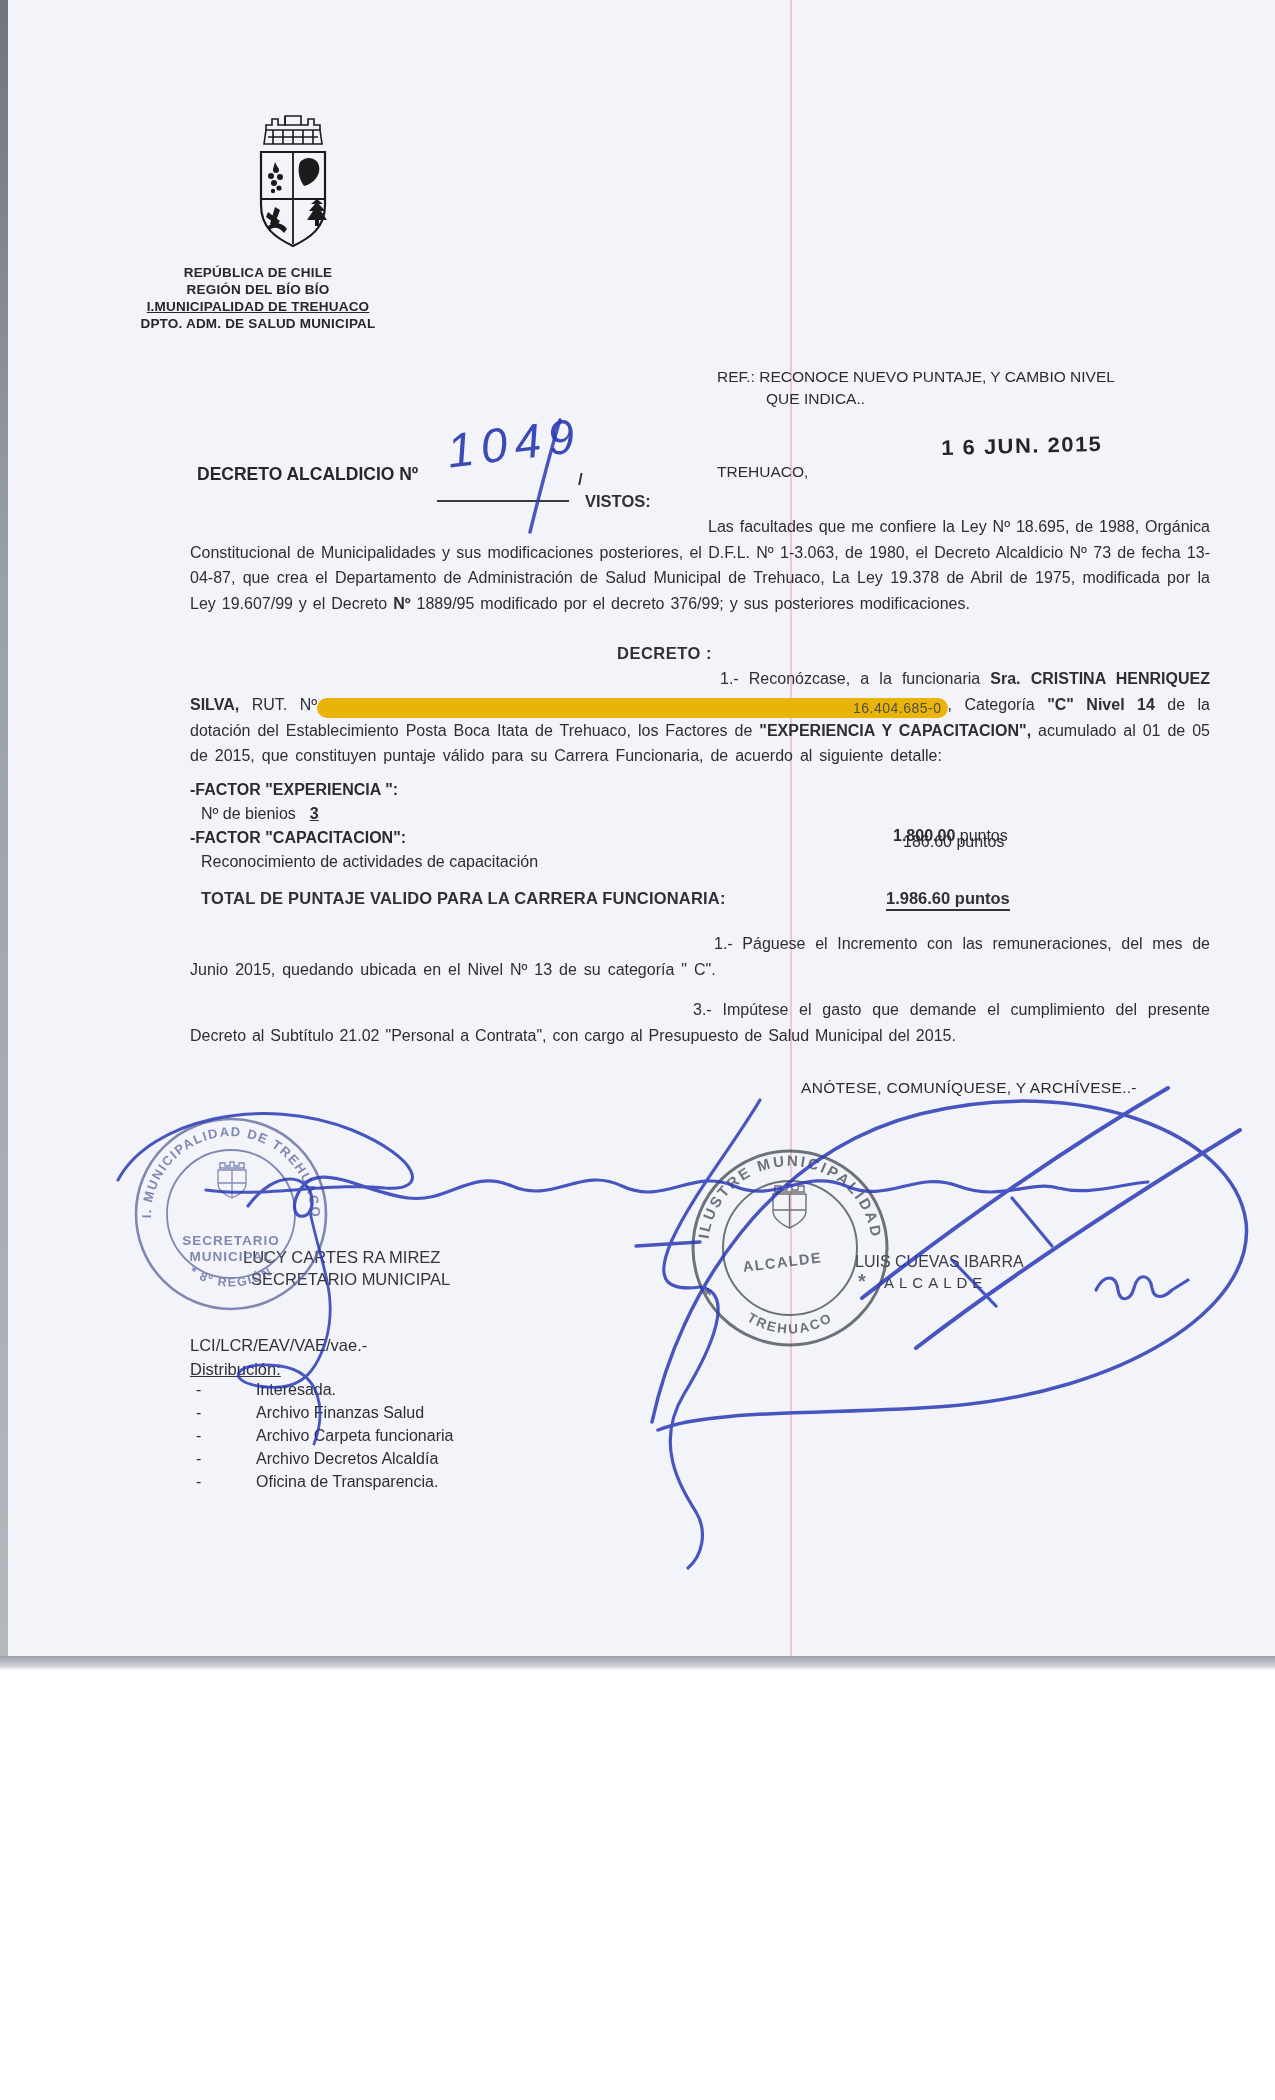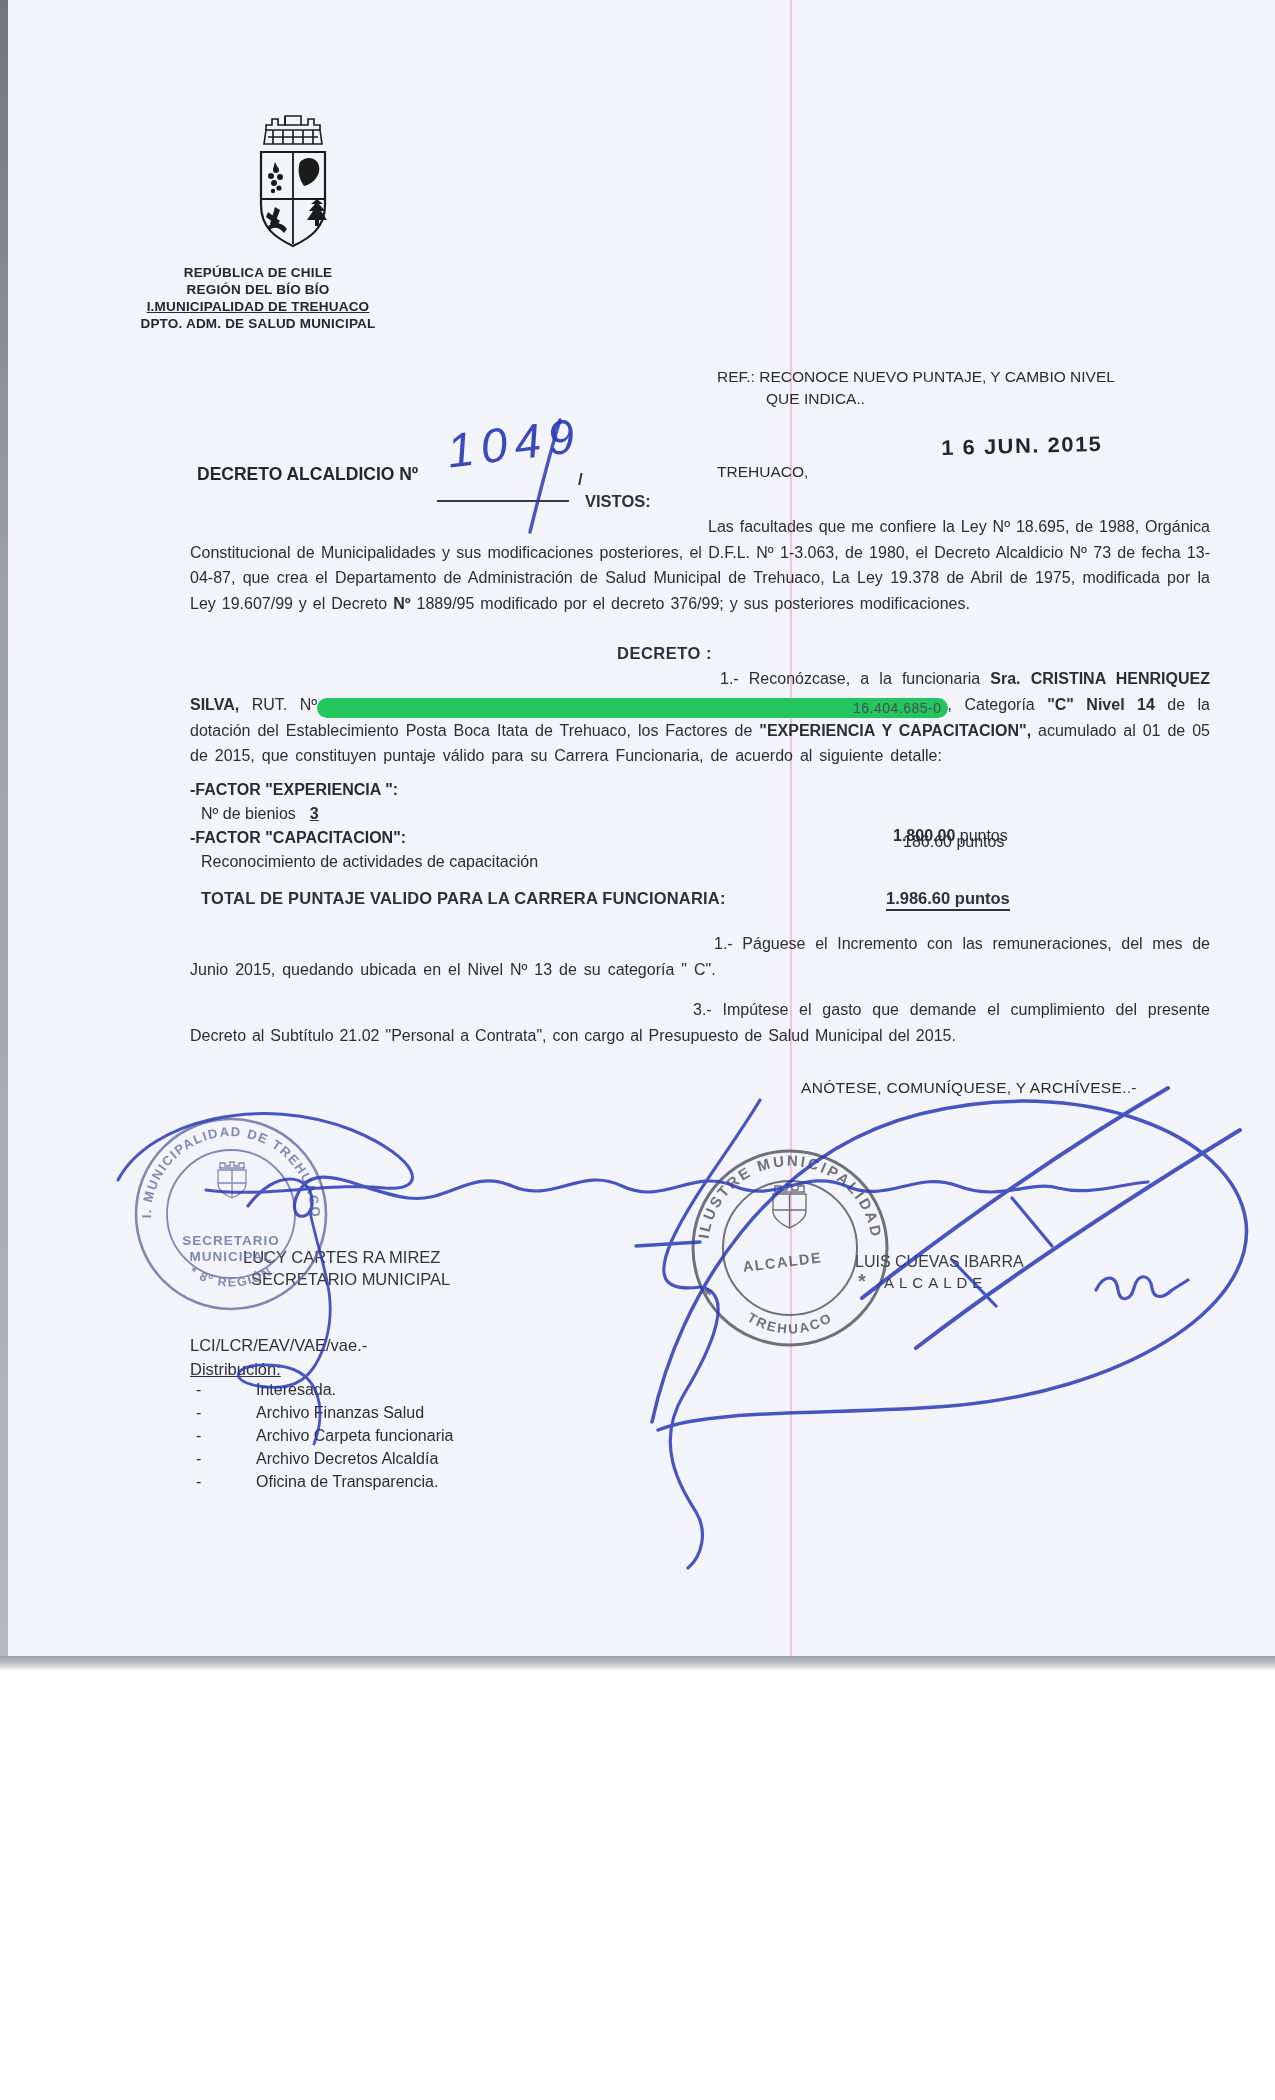--- a/index.html
+++ b/index.html
@@ -23,21 +23,21 @@
            transform:rotate(-7deg);transform-origin:left top;opacity:.92;}
   .numline{left:437px;top:500px;width:132px;height:0;border-top:2.5px solid #3a3a41;}
   .typedslash{left:578px;top:470px;font-size:17px;font-weight:bold;}
   .vistoslbl{left:585px;top:492px;font-size:16.5px;font-weight:bold;}
   .para{width:1020px;font-size:16px;line-height:25.6px;text-align:justify;color:#2d2e35;}
   .p-vistos{left:190px;top:514px;text-indent:518px;word-spacing:1.5px;}
   .heading{left:617px;top:644px;font-size:16.5px;font-weight:bold;letter-spacing:.5px;}
   .p-item1{left:190px;top:666px;text-indent:530px;word-spacing:2.5px;}
   .p-item2{left:190px;top:931px;text-indent:524px;word-spacing:2.5px;}
   .p-item3{left:190px;top:997px;text-indent:503px;word-spacing:1.5px;}
-  .redact{display:inline-block;background:#22c55e;color:#4e4e50;border-radius:10px;padding:0 6px;
+  .redact{display:inline-block;background:#eab308;color:#4e4e50;border-radius:10px;padding:0 6px;
           font-size:14px;line-height:20px;vertical-align:-3px;letter-spacing:.5px;}
   .frow{font-size:16px;color:#2b2c33;}
   .f1l{left:190px;top:781px;font-weight:bold;}
   .f1v{left:893px;top:781px;margin-top:46px;}
   .bienios{left:201px;top:805px;}
   .bienios .v{font-weight:bold;text-decoration:underline;margin-left:14px;}
   .f2l{left:190px;top:829px;font-weight:bold;}
   .f2v{left:903px;top:833px;}
   .fnote{left:201px;top:853px;}
   .totlbl{left:201px;top:889px;font-size:16.5px;font-weight:bold;letter-spacing:.2px;}

